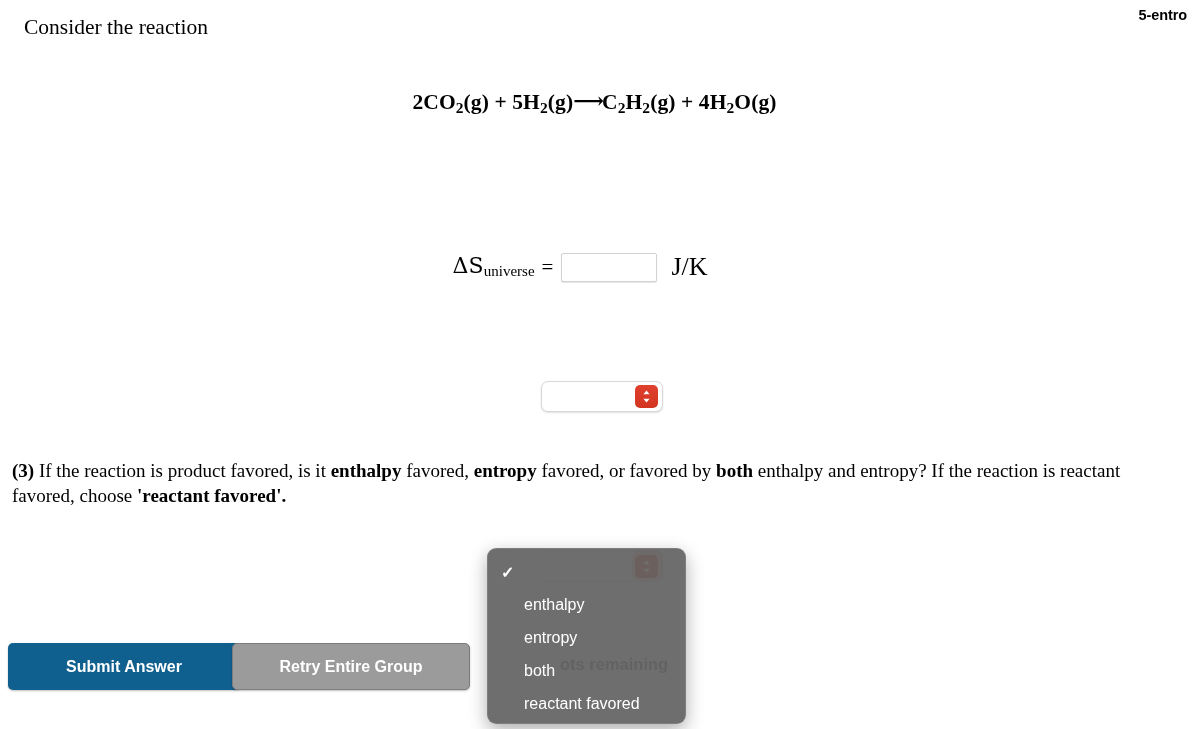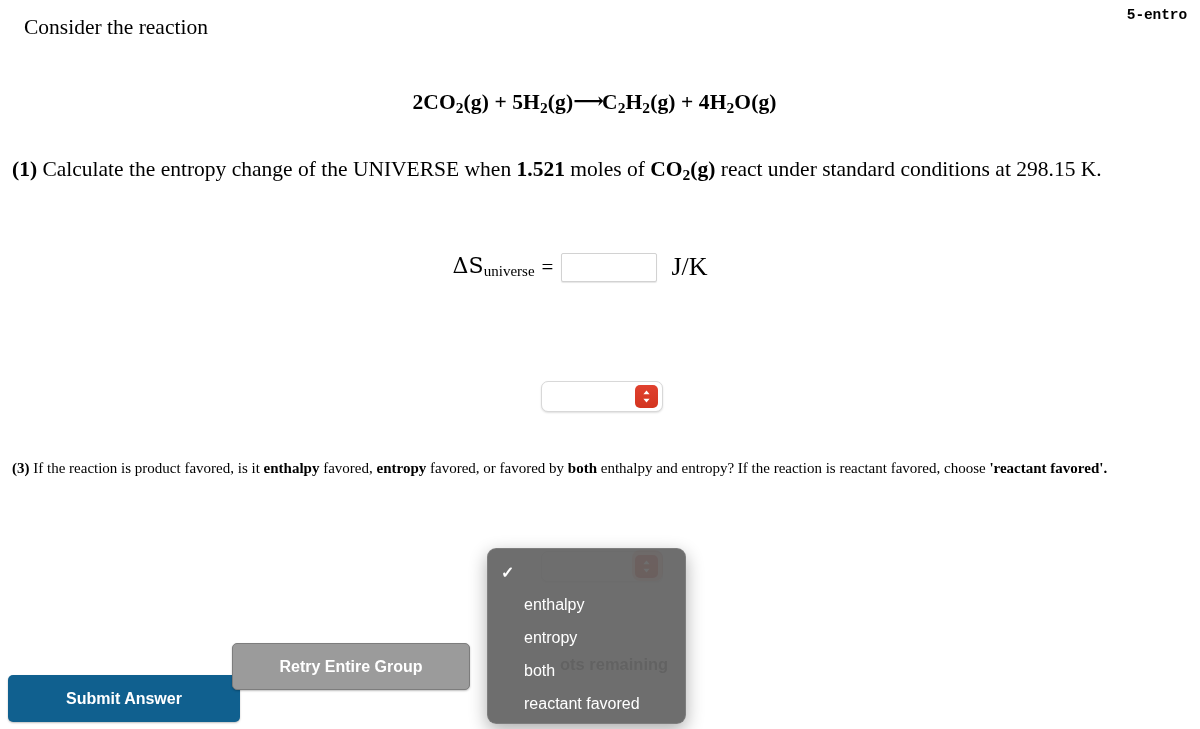--- a/index.html
+++ b/index.html
@@ -14,21 +14,21 @@
     overflow: hidden;
     font-family: "Liberation Serif", "DejaVu Serif", serif;
     color: #000000;
   }
 
   
   .problem-tag {
     position: absolute;
     top: 7px;
     right: 13px;
-    font-family: Liberation Mono, monospace;
+    font-family: Liberation Sans, sans-serif;
     font-weight: bold;
     font-size: 14.5px;
     color: #000;
     letter-spacing: -0.1px;
   }
 
   
   .content {
     position: absolute;
     left: 12px;
@@ -68,21 +68,21 @@
     margin: 38px 0 0 0;
     line-height: 1.32;
   }
 
   .q2 {
     font-size: 21.5px;
     margin: 39px 0 0 0;
   }
 
   .q3 {
-    font-size: 15px;
+    font-size: 19px;
     margin: 0;
     line-height: 1.3;
     position: absolute;
     left: 0;
     top: 459px;
     width: 1160px;
   }
 
   sub {
     font-size: 0.72em;
@@ -228,21 +228,20 @@
     align-items: center;
     justify-content: center;
     box-sizing: border-box;
   }
   #submit-answer {
     left: 8px;
     top: 643px;
     width: 232px;
     height: 47px;
     background: #10608f;
-    margin-top: 32px;
   }
   #retry-group {
     left: 232px;
     top: 643px;
     width: 238px;
     height: 47px;
     background: #9b9b9b;
     border: 1px solid #7d7d7d;
   }
 
@@ -265,23 +264,20 @@
 
 <div class="content">
 
   <p class="line para-consider">Consider the reaction</p>
 
   <p class="equation">
     <span>2CO</span><sub>2</sub><span>(g) + 5H</span><sub>2</sub><span>(g)</span><span class="arrow">⟶</span><span>C</span><sub>2</sub><span>H</span><sub>2</sub><span>(g) + 4H</span><sub>2</sub><span>O(g)</span>
   </p>
 
 
-  <p class="q1">
-    <b>(1)</b><span> Calculate the entropy change of the UNIVERSE when </span><b>1.521</b><span> moles of </span><b><span>CO</span><sub>2</sub><span>(g)</span></b><span> react under standard conditions at 298.15 K.</span>
-  </p>
 
 </div>
 
 <div class="content" style="top:auto;">
   <p class="q3">
     <b>(3)</b><span> If the reaction is product favored, is it </span><b>enthalpy</b><span> favored, </span><b>entropy</b><span> favored, or favored by </span><b>both</b><span> enthalpy and entropy? If the reaction is reactant favored, choose </span><b>'reactant favored'.</b>
   </p>
 </div>
 
 <div class="answer-row-1">

